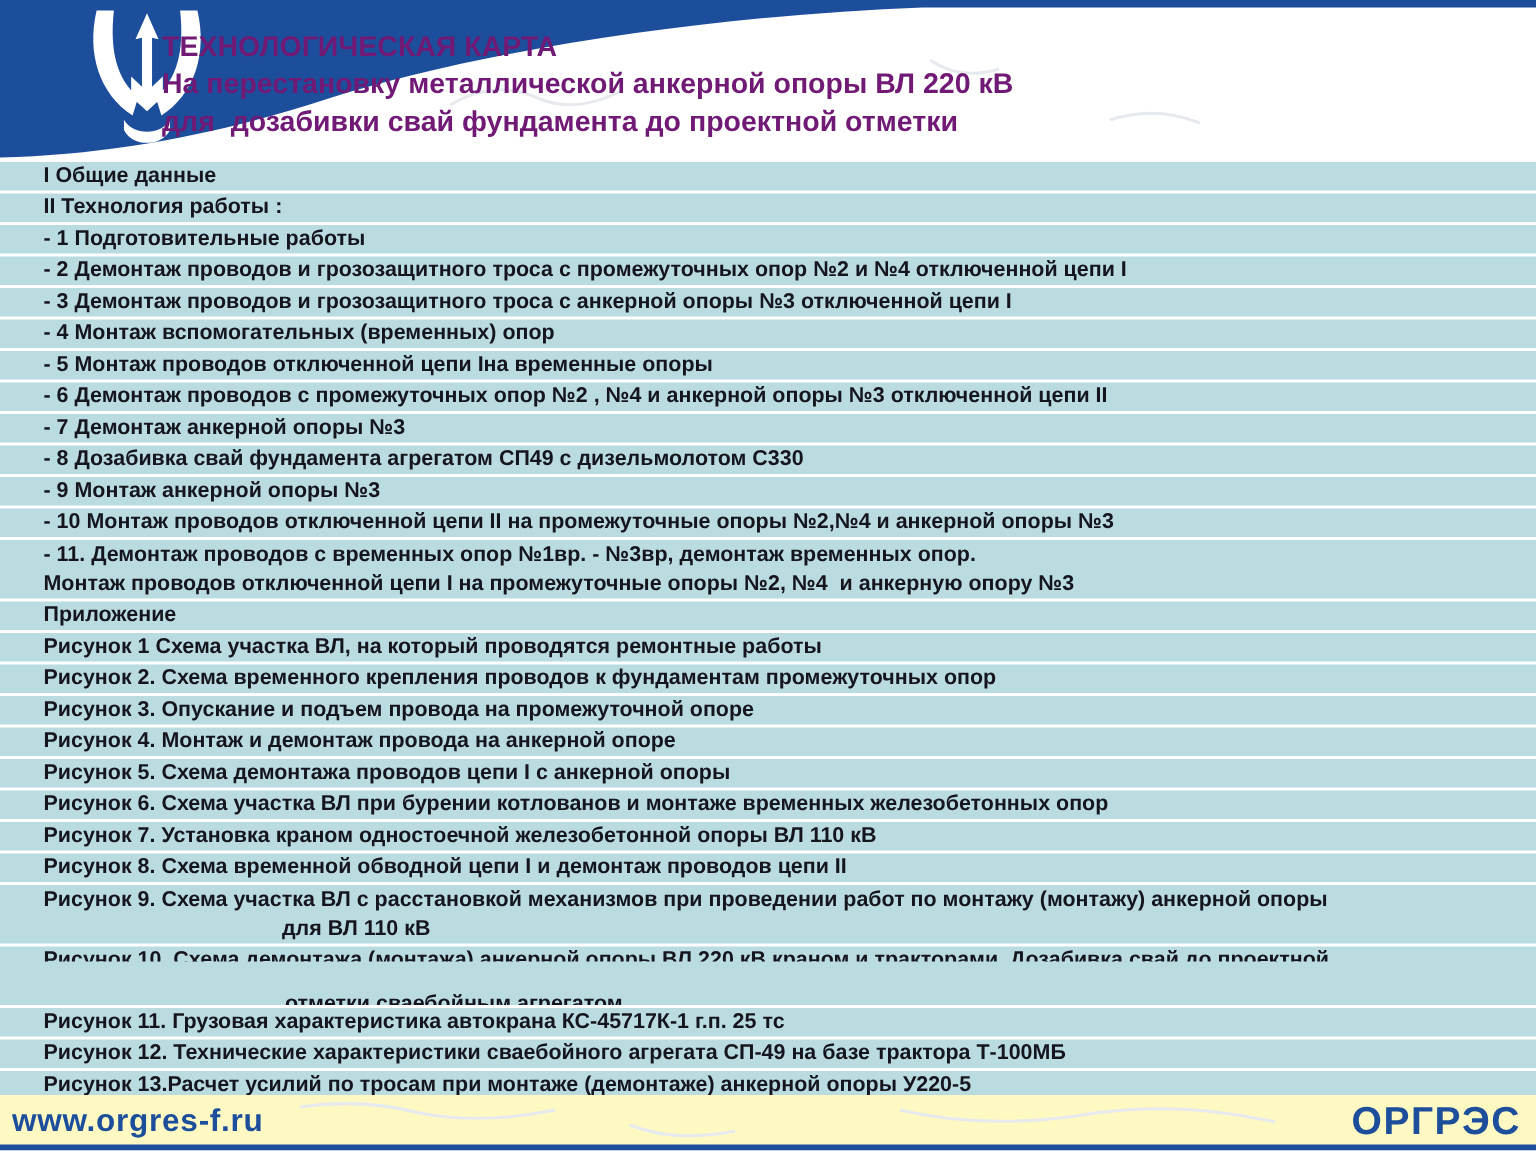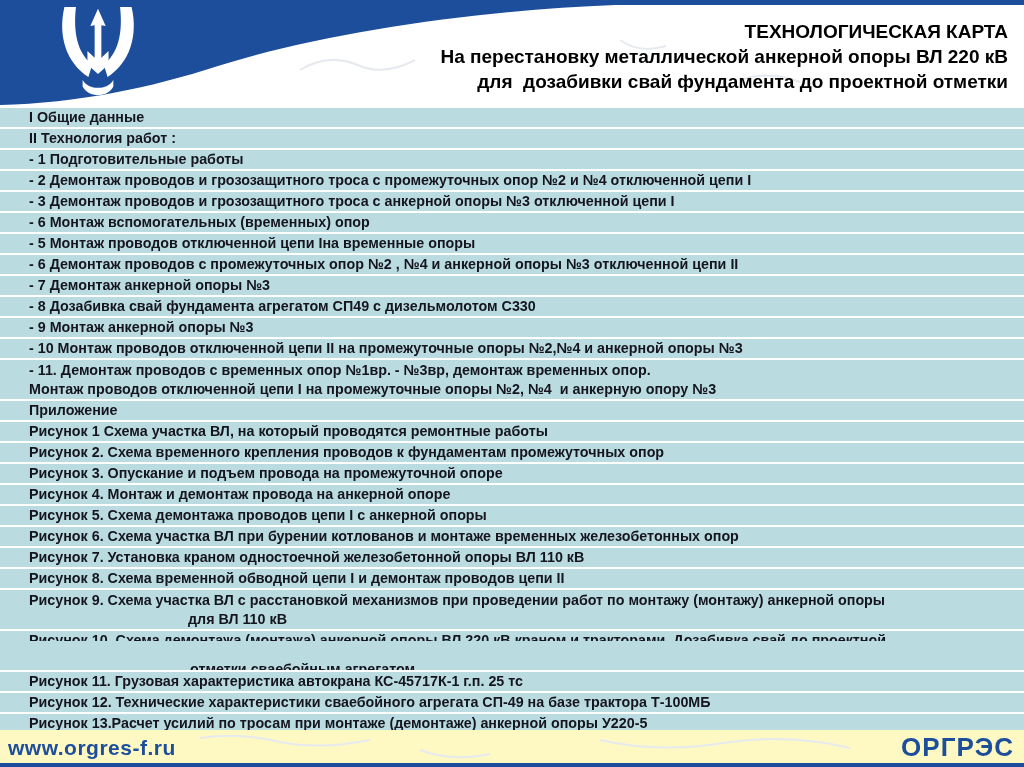--- a/index.html
+++ b/index.html
@@ -7,22 +7,22 @@
     position:relative;
     width:1024px;height:767px;
     background:#ffffff;
     overflow:hidden;
     font-family:"Liberation Sans","DejaVu Sans",sans-serif;
   }
   
   .header-svg{position:absolute;top:0;left:0;}
   .logo{position:absolute;left:50px;top:5px;width:96px;height:96px;}
   .title-block{
-    position:absolute;left:98px;top:19px;width:910px;
-    text-align:right;color:#000000;font-weight:bold;
+    position:absolute;left:108px;top:19px;width:910px;
+    text-align:left;color:#701a75;font-weight:bold;
     font-size:19px;line-height:25px;
   }
   .title-block div{white-space:pre;}
   
   .toc{
     position:absolute;left:0;top:108px;width:1024px;
     display:flex;flex-direction:column;gap:2px;
   }
   .toc-row{
     background:#badce1;
@@ -71,33 +71,33 @@
     <div>ТЕХНОЛОГИЧЕСКАЯ КАРТА</div>
     <div>На перестановку металлической анкерной опоры ВЛ 220 кВ</div>
     <div>для  дозабивки свай фундамента до проектной отметки</div>
   </div>
 
   <div class="toc">
       <div class="toc-row">
         <div class="toc-line">I Общие данные</div>
       </div>
       <div class="toc-row">
-        <div class="toc-line">II Технология работ :</div>
+        <div class="toc-line">II Технология работы :</div>
       </div>
       <div class="toc-row">
         <div class="toc-line">- 1 Подготовительные работы</div>
       </div>
       <div class="toc-row">
         <div class="toc-line">- 2 Демонтаж проводов и грозозащитного троса с промежуточных опор №2 и №4 отключенной цепи I</div>
       </div>
       <div class="toc-row">
         <div class="toc-line">- 3 Демонтаж проводов и грозозащитного троса с анкерной опоры №3 отключенной цепи I</div>
       </div>
       <div class="toc-row">
-        <div class="toc-line">- 6 Монтаж вспомогательных (временных) опор</div>
+        <div class="toc-line">- 4 Монтаж вспомогательных (временных) опор</div>
       </div>
       <div class="toc-row">
         <div class="toc-line">- 5 Монтаж проводов отключенной цепи Iна временные опоры</div>
       </div>
       <div class="toc-row">
         <div class="toc-line">- 6 Демонтаж проводов с промежуточных опор №2 , №4 и анкерной опоры №3 отключенной цепи II</div>
       </div>
       <div class="toc-row">
         <div class="toc-line">- 7 Демонтаж анкерной опоры №3</div>
       </div>

